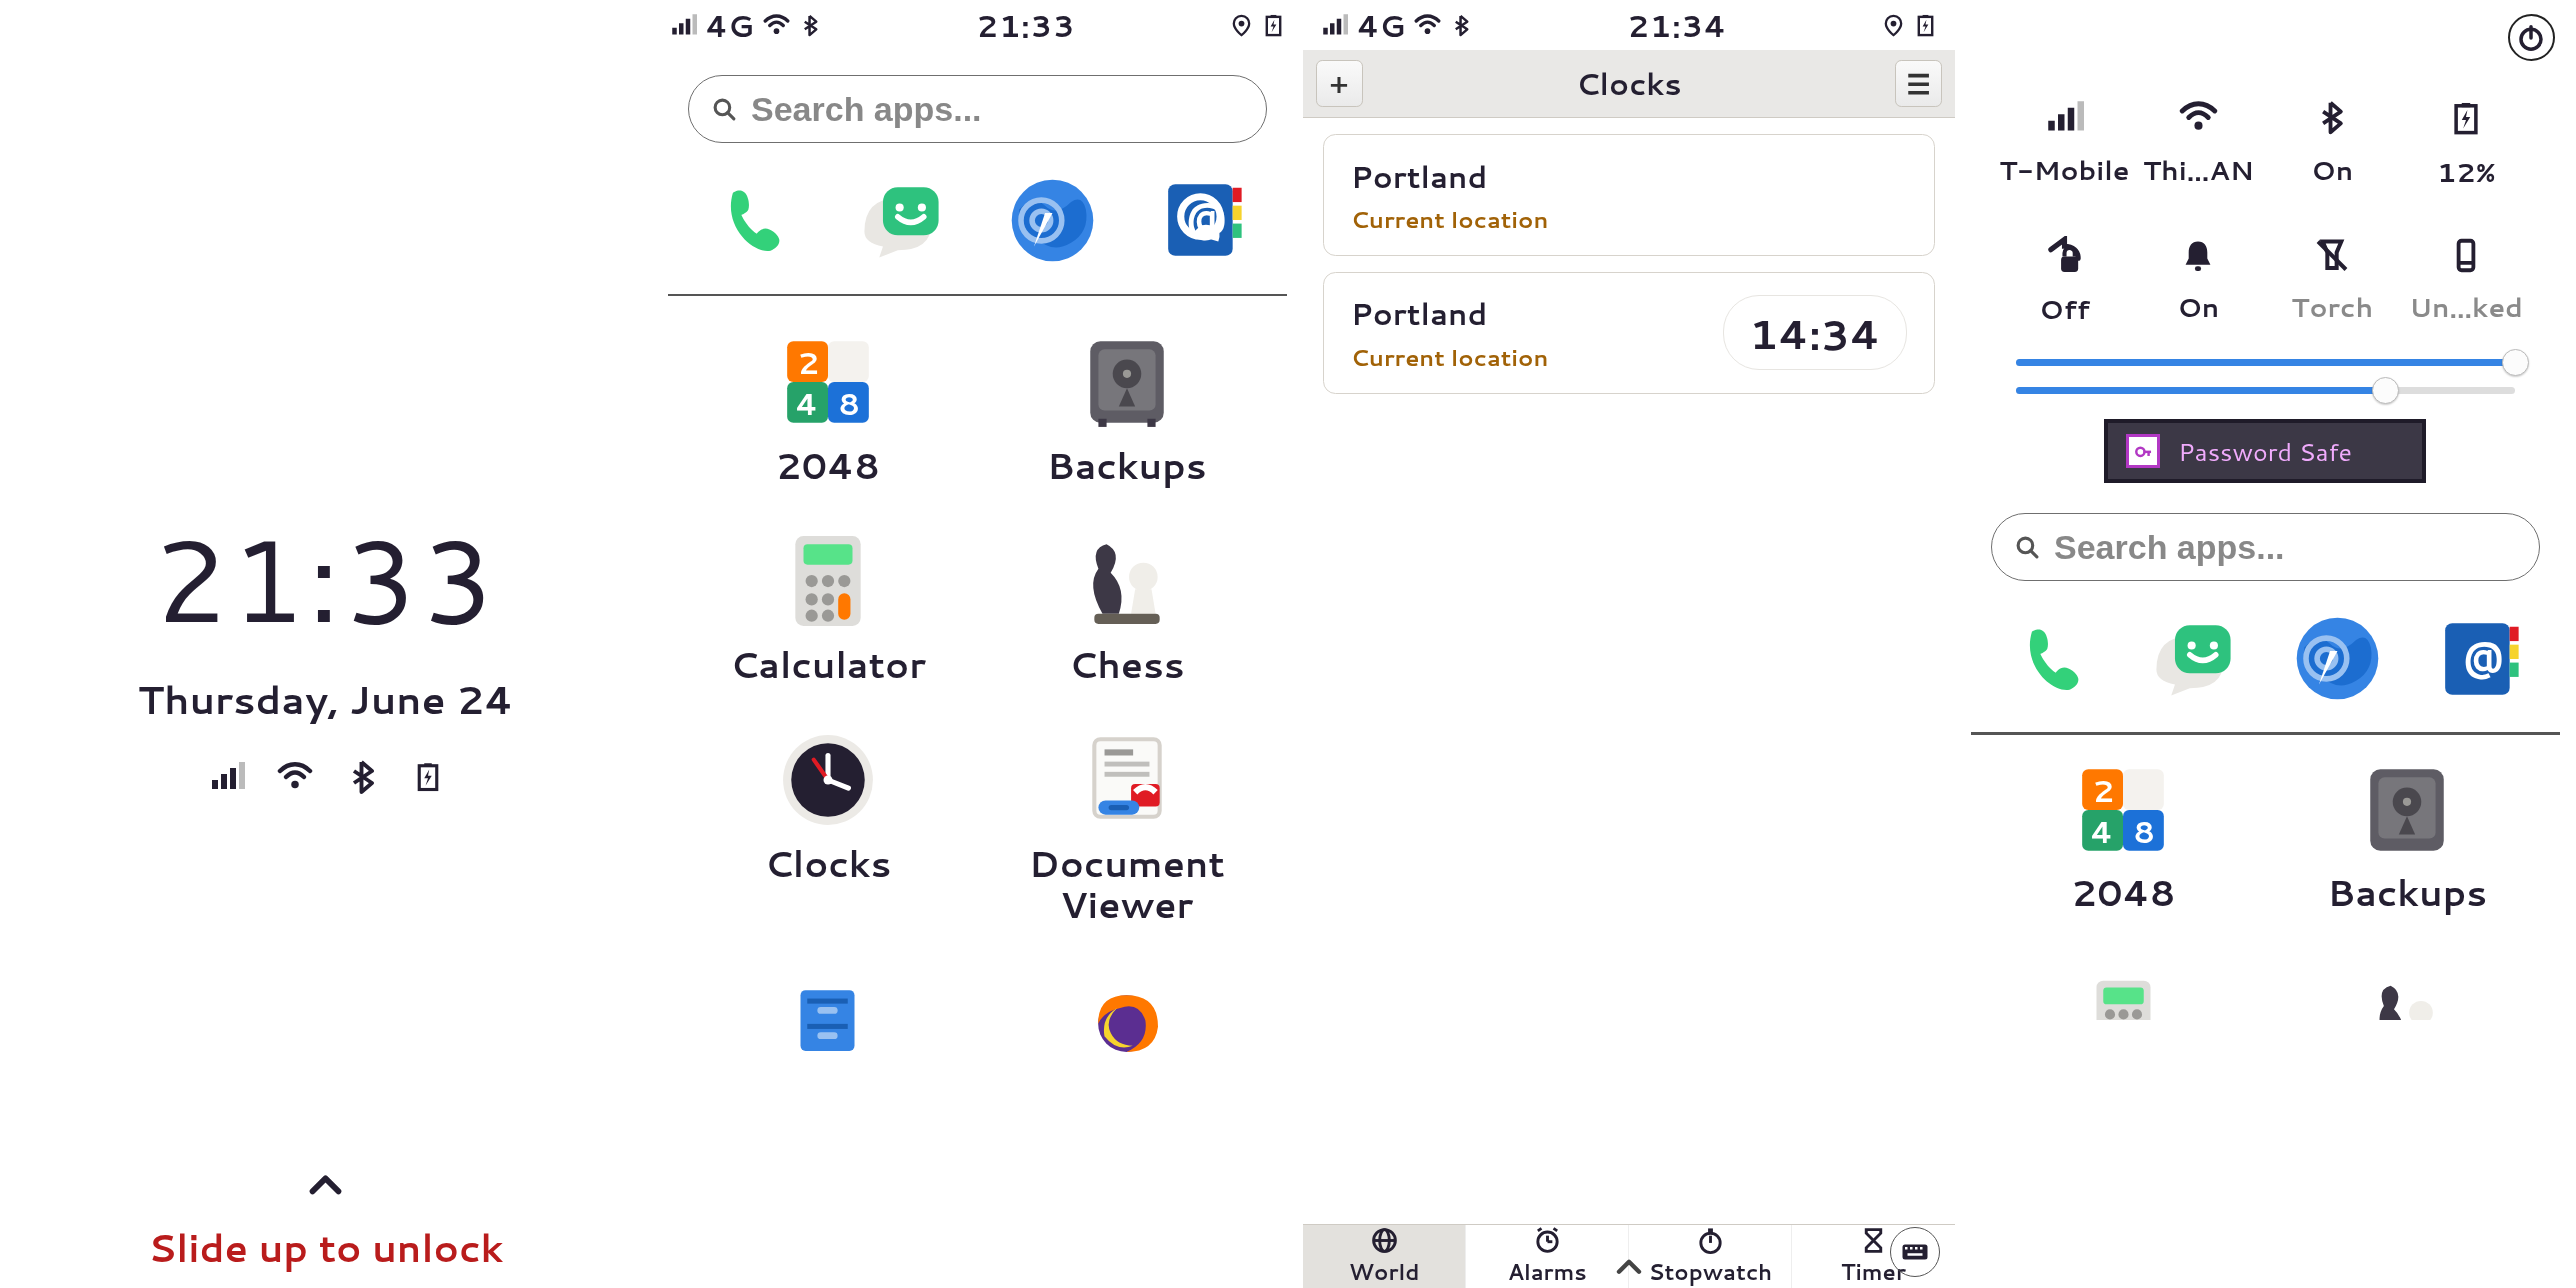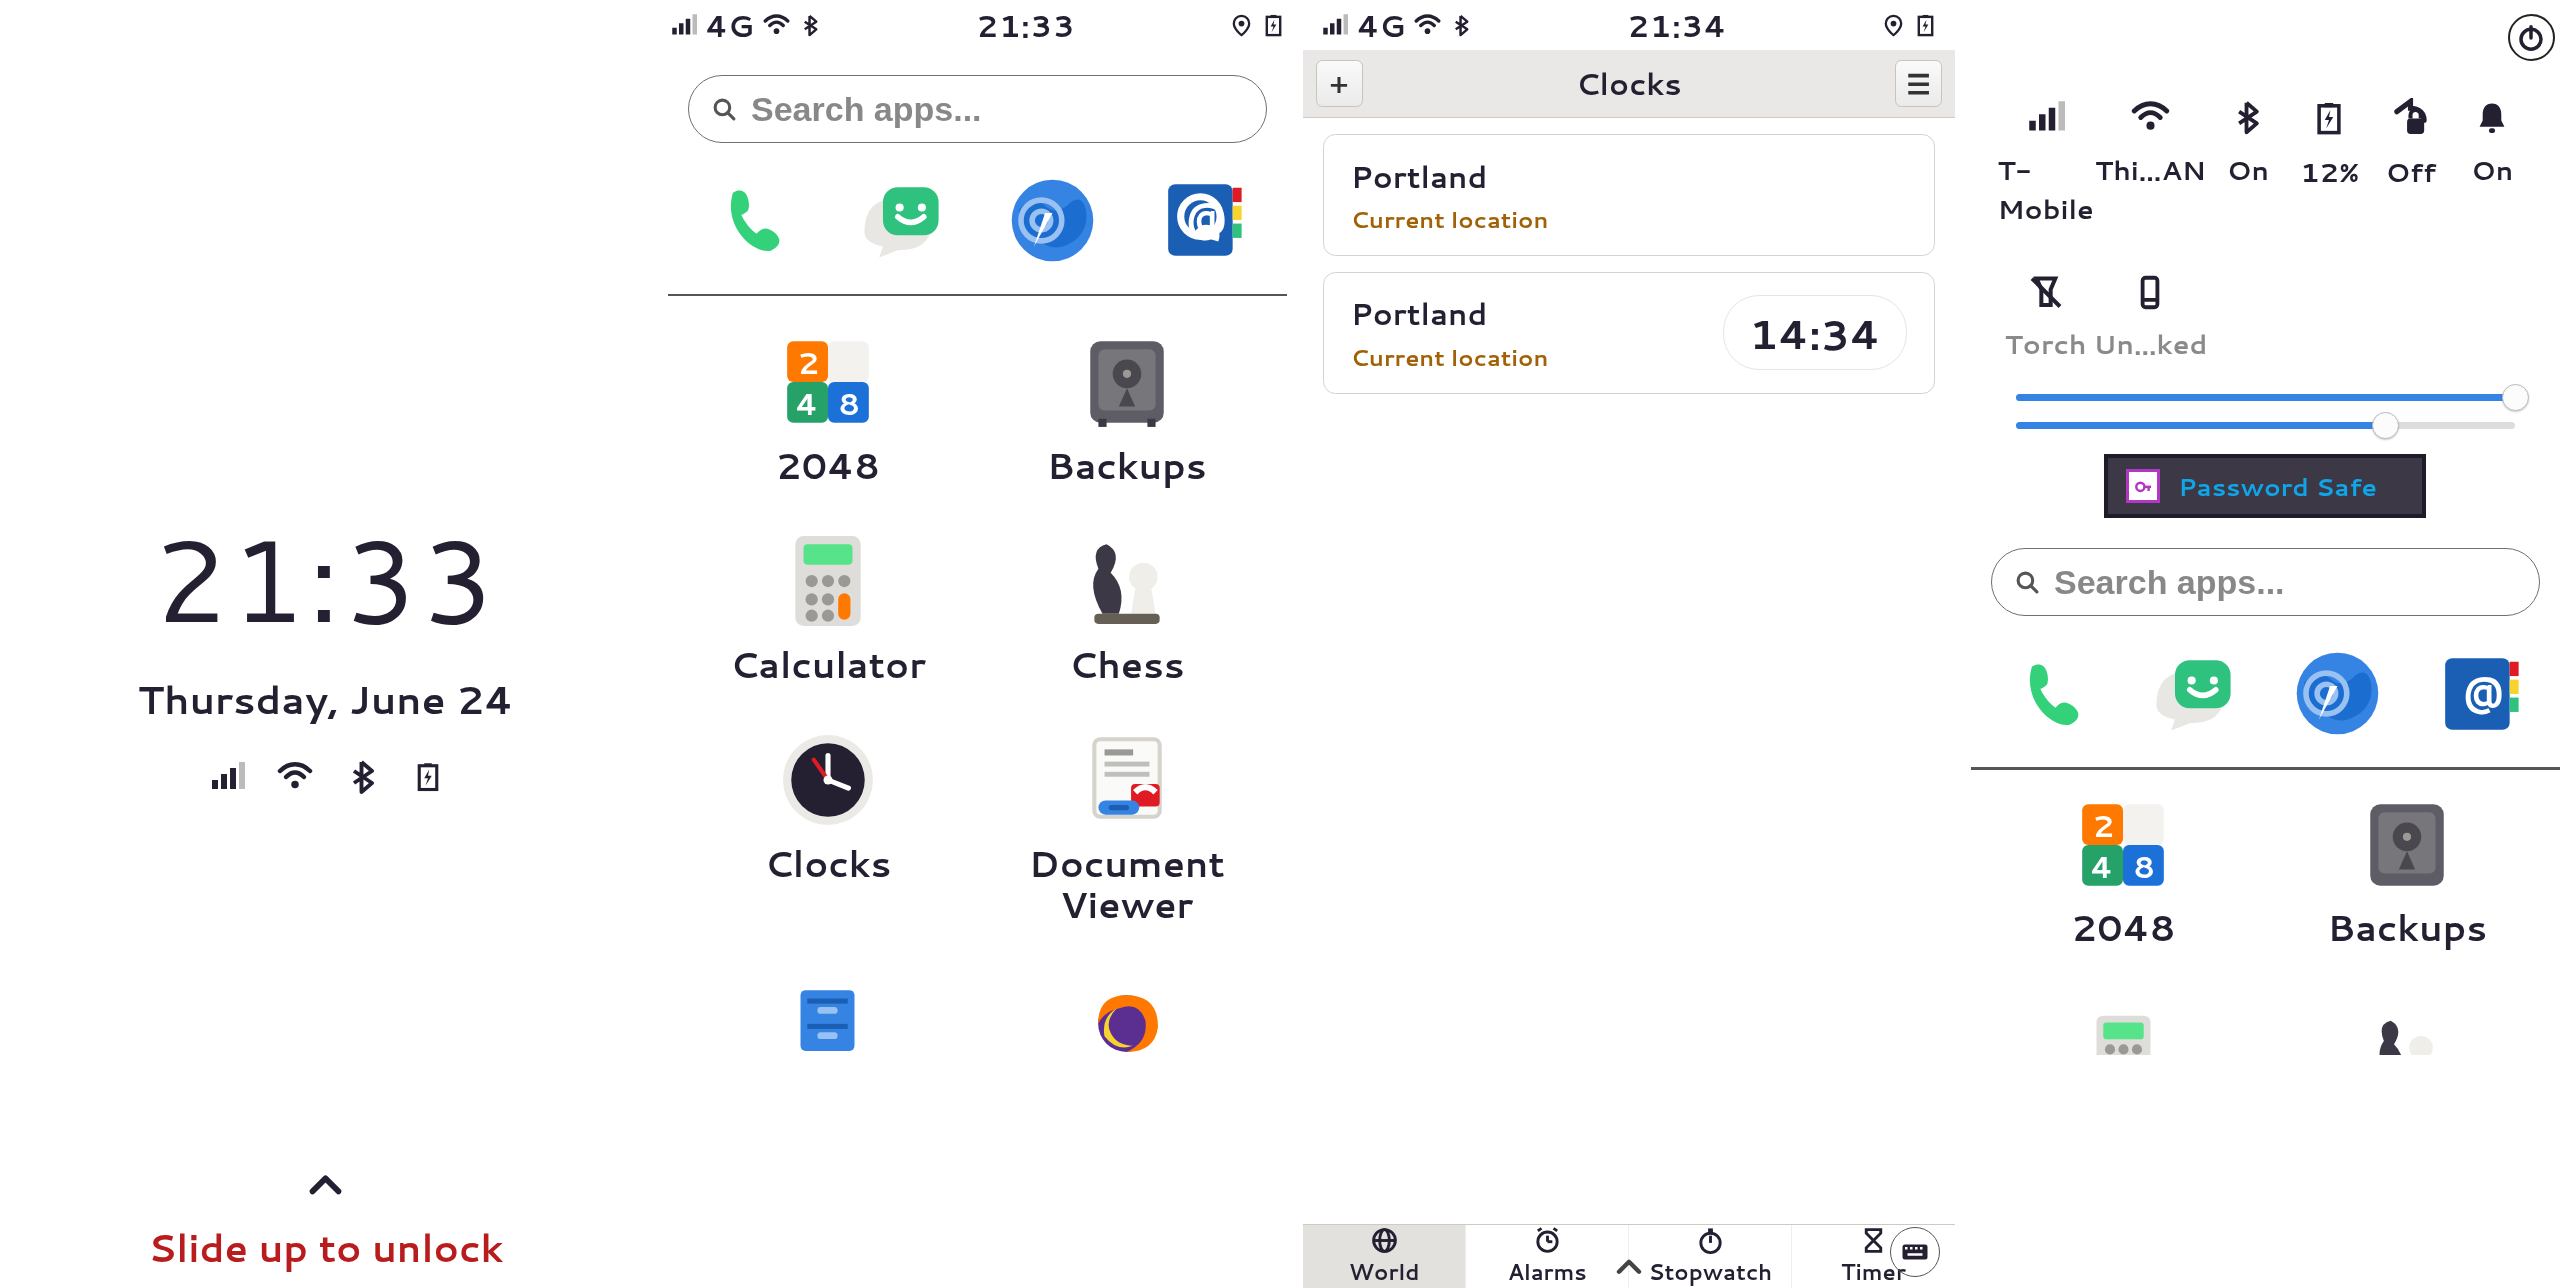--- a/index.html
+++ b/index.html
@@ -55,32 +55,32 @@
   .pop-item { padding:9px 23px; font-size:27px; font-weight:800;}
   .tabs { position:absolute; bottom:0; left:0; right:0; height:64px; border-top:0.9px solid #cfcbc4; display:flex; background:#fff;}
   .tab { flex:1; display:flex; flex-direction:column; align-items:center; justify-content:center; gap:1.8px; font-size:21.5px; font-weight:800; border-right:0.9px solid #eee;}
   .tab:last-child{border-right:none;}
   .tab.active { background:#e3e1dd;}
   .tabs-chev { position:absolute; bottom:5.4px; left:50%; transform:translateX(-50%);}
   .kbd-btn { position:absolute; right:14.3px; bottom:10.7px; width:50px; height:50px; border:1.8px solid #555; border-radius:50%; display:flex; align-items:center; justify-content:center;}
 
   
   .power { position:absolute; top:14.3px; right:21.5px; width:47px; height:47px; border:2.7px solid #222; border-radius:50%; display:flex; align-items:center; justify-content:center;}
-  .qs-grid { display:grid; grid-template-columns:repeat(6,1fr); padding:98px 43px 9px 43px; row-gap:45px;}
+  .qs-grid { display:grid; grid-template-columns:repeat(4,1fr); padding:98px 43px 9px 43px; row-gap:45px;}
   .qs-item { display:flex; flex-direction:column; align-items:center; gap:12.5px;}
   .qs-label { font-size:27px; font-weight:800;}
   .qs-item.dim svg *{ stroke:#a0a0a0; fill:#a0a0a0;}
   .qs-item.dim .qs-label{ color:#8a8a8a;}
   .slider { margin:21.5px 61px; position:relative;}
   .slider .track { height:7.2px; background:#ddd; border-radius:3.6px;}
   .slider .fill { position:absolute; top:0; left:0; height:7.2px; background:#3584e4; border-radius:3.6px;}
   .slider .thumb { position:absolute; top:-9.8px; width:27px; height:27px; background:#fcfcfc; border:0.9px solid #bbb; border-radius:50%; box-shadow:0 0.9px 1.8px rgba(0,0,0,.2);}
   .notif { width:322px; height:64px; background:#3c3846; border:4.5px solid #1f1b29; margin:25px auto 0; display:flex; align-items:center; gap:18px; padding:0 18px;}
   .notif-ico { width:34px; height:34px; background:#fff; border:3.6px solid #b238c4; display:flex; align-items:center; justify-content:center;}
-  .notif-text { color:#0ea5e9; font-size:25px; font-weight:700;}
+  .notif-text { color:#f0abfc; font-size:25px; font-weight:400;}
   .p4 .search { margin-top:30px;}
   .p4 .app-grid { row-gap:34px; padding-top:25px;}
 </style>
 </head>
 <body>
 
 <svg width="0" height="0" style="position:absolute">
 <defs>
 <symbol id="sig" viewBox="0 0 24 24">
         <rect x="2" y="14" width="4" height="6" fill="currentColor"></rect>

